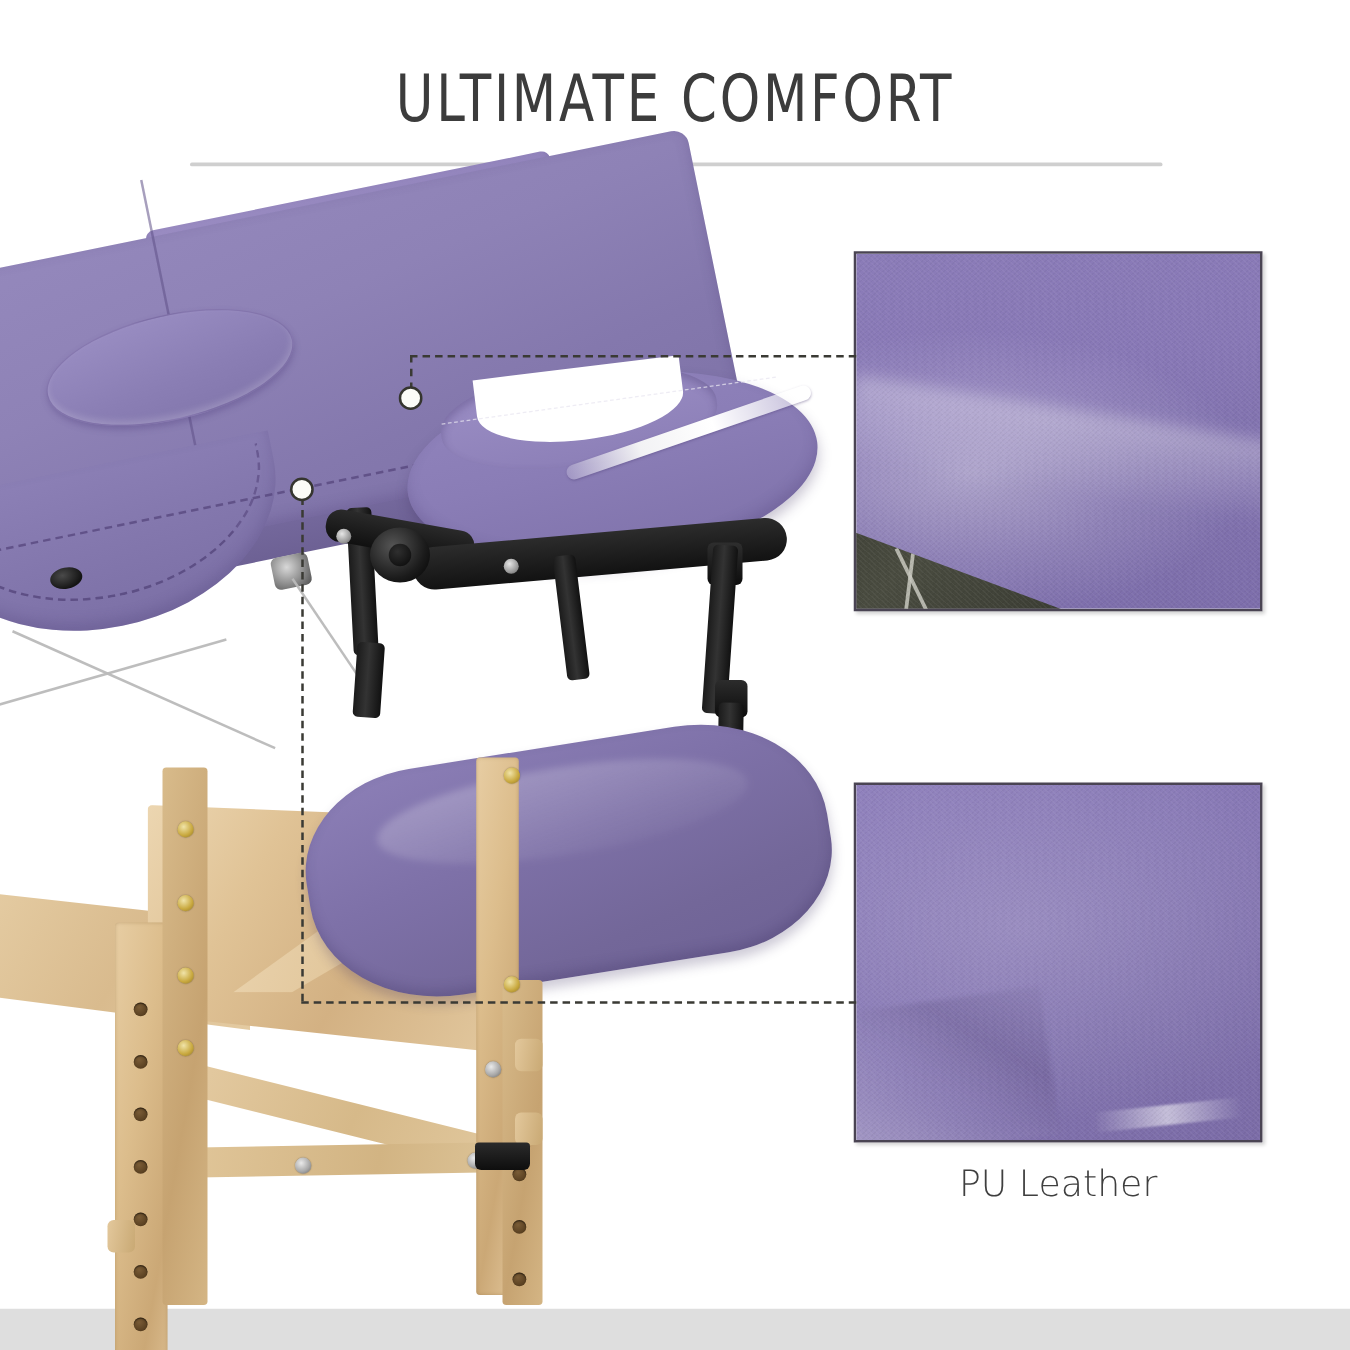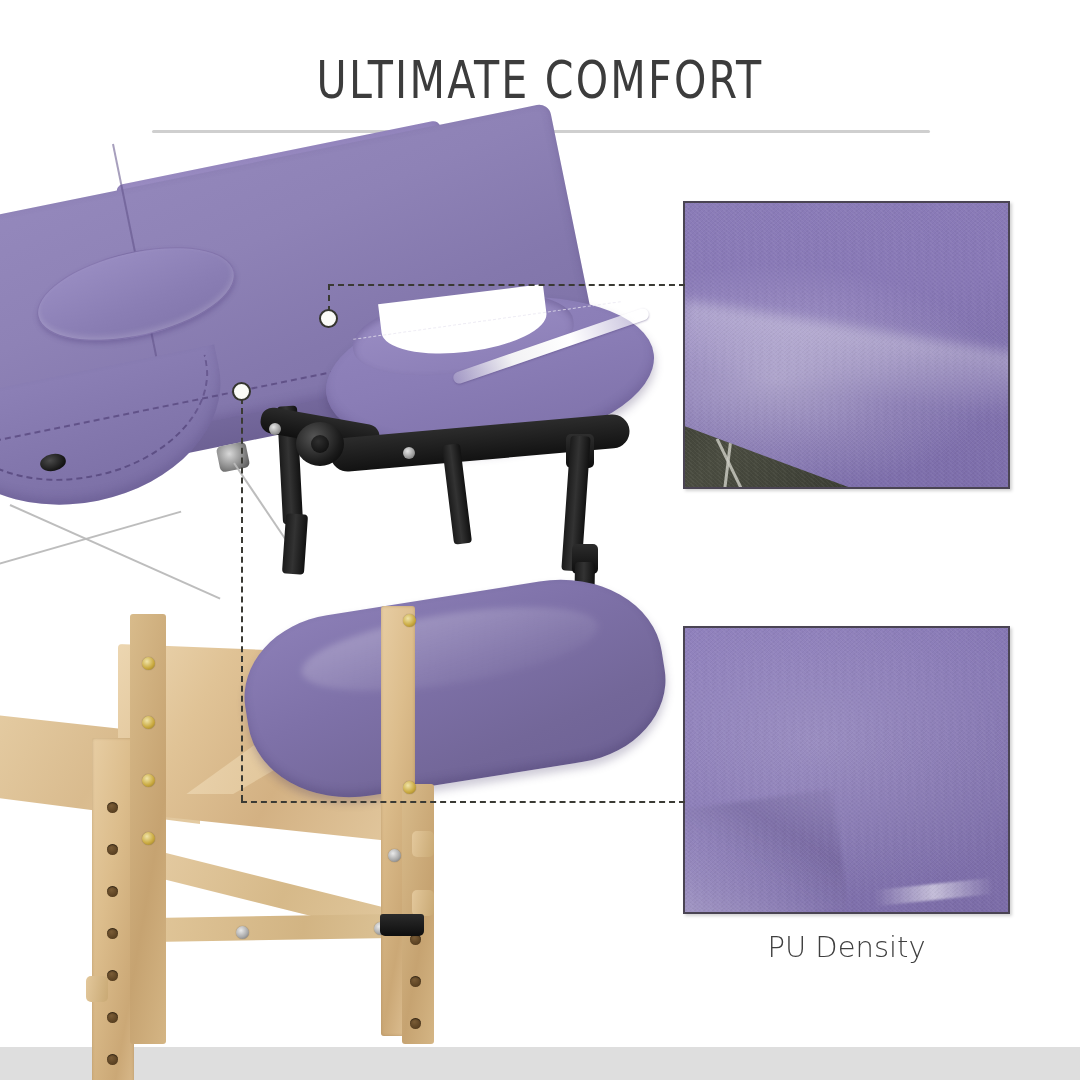--- a/index.html
+++ b/index.html
@@ -483,15 +483,15 @@
     </div>
     <div class="grain"></div>
   </div>
 
   <div class="panel" id="panel-leather">
     <div class="leather-fill leather-bg"></div>
     <div class="leather-fold"></div>
     <div class="leather-crease"></div>
     <div class="grain"></div>
   </div>
-  <div class="panel-caption" id="caption-leather">PU Density</div>
+  <div class="panel-caption" id="caption-leather">PU Leather</div>
 
 </div>
 
 </body></html>

